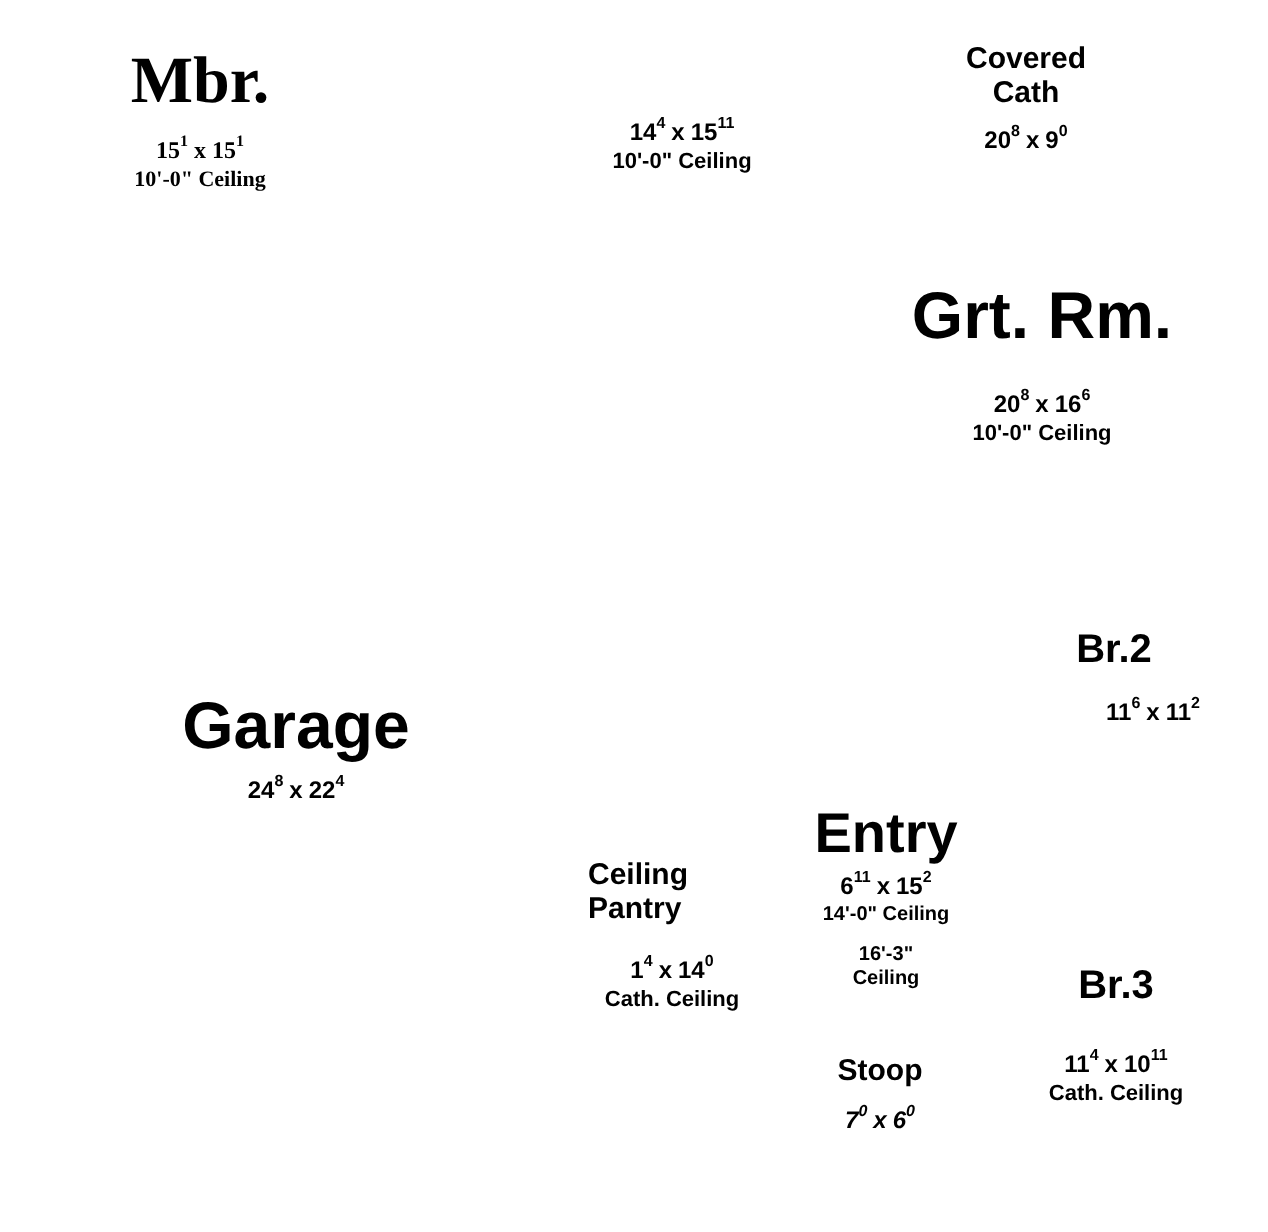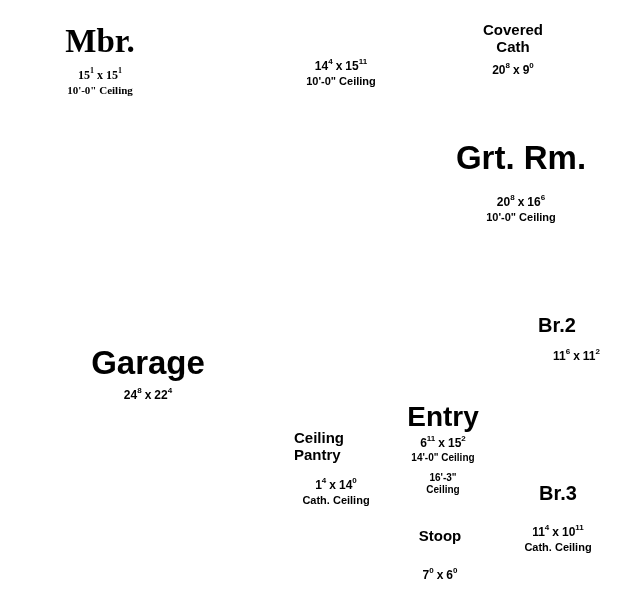--- a/index.html
+++ b/index.html
@@ -119,16 +119,16 @@
   </div>
 
   <div class="room" style="left:558px; top:483px;">
     <div class="nm nm-lg">Br.3</div>
     <div class="dim" style="margin-top:20px;"><span>11</span><sup>4</sup><span class="sep">x</span><span>10</span><sup>11</sup></div>
     <div class="ceil">Cath. Ceiling</div>
   </div>
 
   <div class="room" style="left:440px; top:528px;">
     <div class="nm nm-sm">Stoop</div>
-    <div class="dim" style="margin-top:22px;"><span>7</span><sup>0</sup><span class="sep">x</span><span>6</span><sup>0</sup></div>
+    <div class="dim" style="margin-top:7px;font-style:italic;"><span>7</span><sup>0</sup><span class="sep">x</span><span>6</span><sup>0</sup></div>
   </div>
 
 </div>
 
 </body></html>

